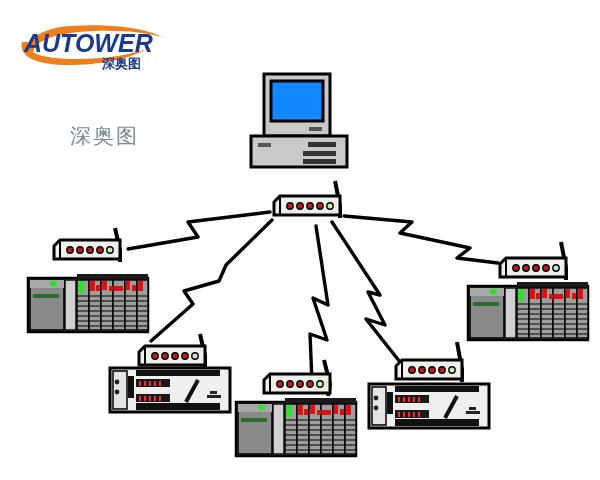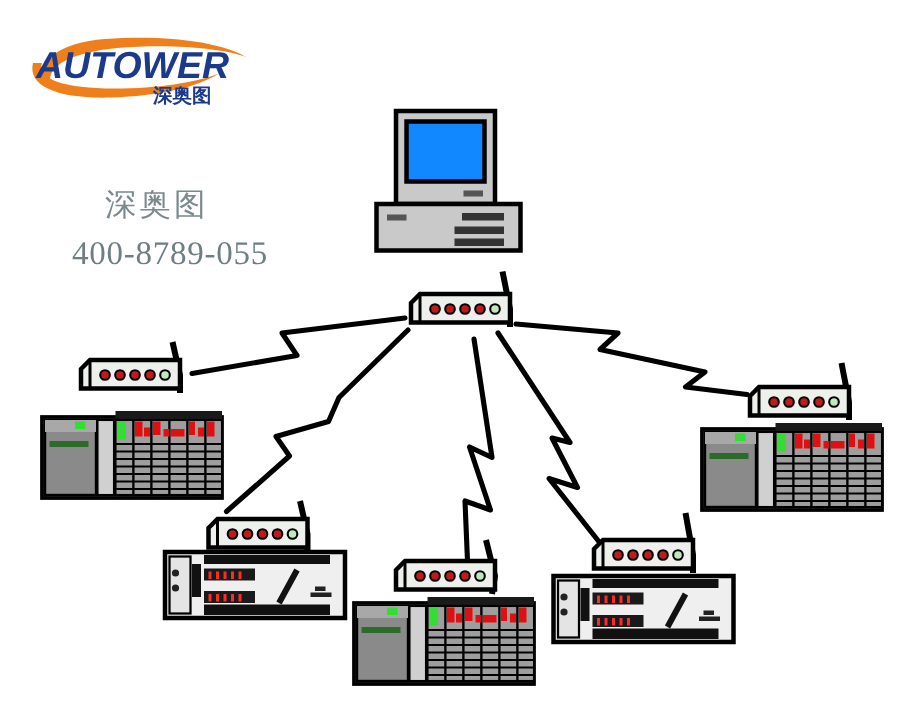--- a/index.html
+++ b/index.html
@@ -51,21 +51,20 @@
       <path d="M8 26 C4 42, 26 50, 60 49 C92 48, 118 42, 132 33
                C116 39, 92 43, 62 43 C30 43, 10 37, 14 26 Z" fill="#ef7f1a"></path>
 
       <text x="10" y="36" font-family="Liberation Sans, sans-serif" font-size="25" font-weight="bold" font-style="italic" fill="#1b3a8c">AUTOWER</text>
 
       <text x="88" y="52" font-family="DejaVu Sans, sans-serif" font-size="13" font-weight="bold" fill="#1b3a8c">深奥图</text>
     </svg>
   </div>
 
   <div class="scada-cn">深奥图</div>
-  <div class="scada-phone">400-8789-055</div>
 
   <svg class="dev" style="left:0;top:0;" width="600" height="480">
     <g fill="none" stroke="#000000" stroke-width="3.4" stroke-linecap="round" stroke-linejoin="round">
 
       <path d="M270 212 L188 222 L198 237 L128 249"></path>
 
       <path d="M272 220 L226 265 L219 281 L184 291 L193 304 L151 341"></path>
 
       <path d="M316 226 L328 305 L313 298 L327 340 L310 334 L312 382"></path>
 

